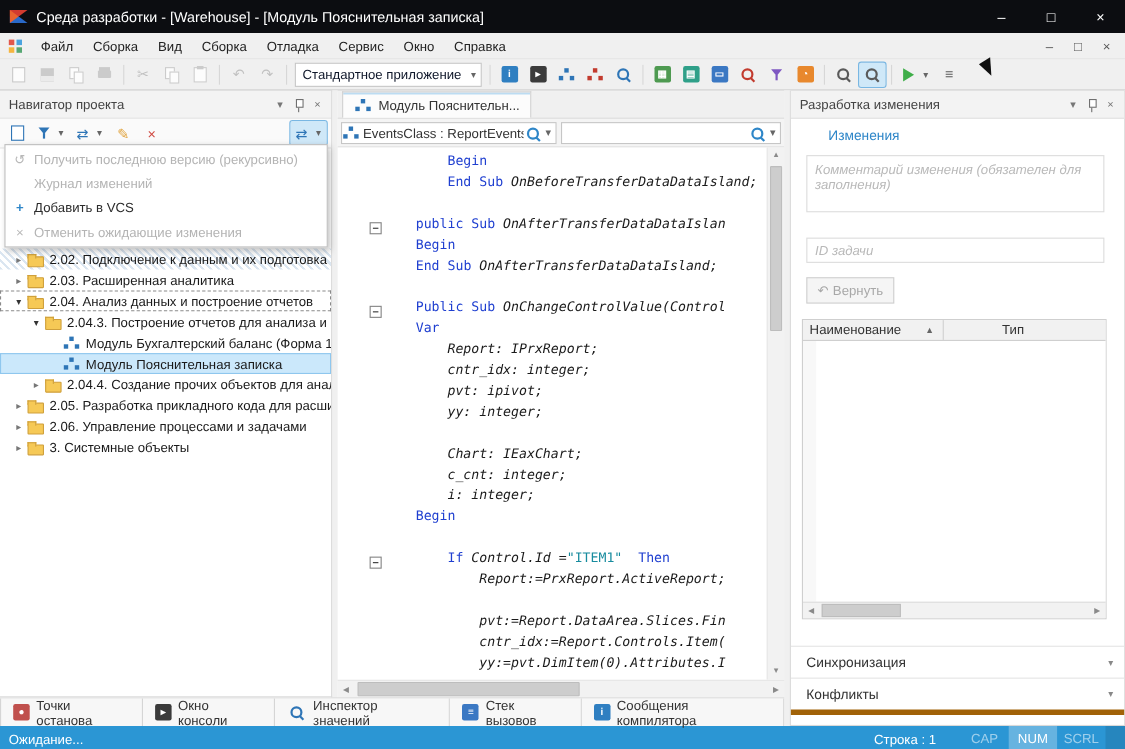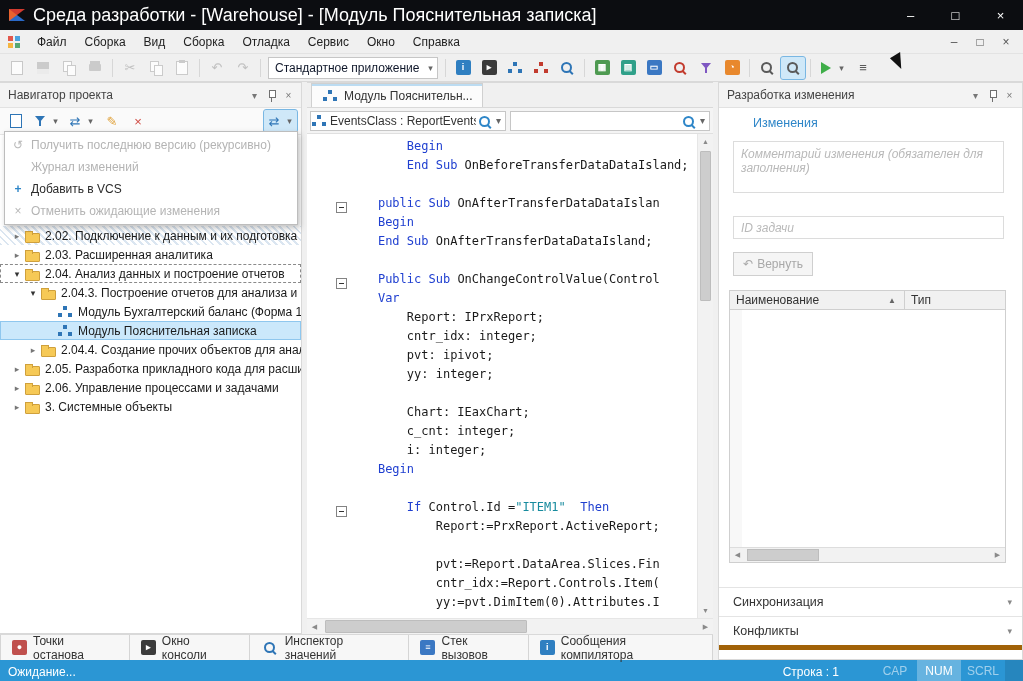--- a/index.html
+++ b/index.html
@@ -5,21 +5,21 @@
   html,body{margin:0;padding:0;}
   body{
     width:1023px;height:681px;position:relative;overflow:hidden;
     font-family:"Liberation Sans",sans-serif;font-size:12px;color:#222;
     background:#f0f0f0;
   }
   
   .titlebar{height:30px;background:#0c0d11;color:#fff;display:flex;align-items:center;}
   .app-logo{width:16px;height:16px;margin:0 8px 0 9px;position:relative;flex:none;}
   .app-logo::before{content:"";position:absolute;left:0;top:2px;border-top:6px solid #d23b2f;border-bottom:6px solid #2a69c8;border-left:8px solid #e8632f;border-right:8px solid transparent;}
-  .titlebar .ttl{font-size:18px;flex:1;white-space:nowrap;overflow:hidden;}
+  .titlebar .ttl{font-size:13px;flex:1;white-space:nowrap;overflow:hidden;}
   .wbtn{width:45px;height:30px;display:flex;align-items:center;justify-content:center;color:#fff;font-size:13px;}
   
   .menubar{height:23px;background:#f0f0f0;display:flex;align-items:center;border-bottom:1px solid #e3e3e3;}
   .mini-logo{width:14px;height:14px;margin:0 7px;position:relative;flex:none;}
   .mini-logo::before{content:"";position:absolute;left:1px;top:1px;width:5px;height:5px;background:#e2574c;
     box-shadow:7px 0 0 #4aa3df,0 7px 0 #f5b53f,7px 7px 0 #57a773;}
   .mitem{padding:0 9px;line-height:22px;color:#222;}
   .menubar .spring{flex:1;}
   .mdi-btn{width:26px;height:22px;display:flex;align-items:center;justify-content:center;color:#555;font-size:12px;}
   
@@ -96,61 +96,61 @@
   .ocombo.fill{flex:1;}
   .ocombo .ov{flex:1;padding-left:3px;color:#333;white-space:nowrap;overflow:hidden;}
   .ocombo input{flex:1;border:none;outline:none;height:16px;font:12px "Liberation Sans",sans-serif;padding-left:5px;background:transparent;}
   .code-zone{flex:1;display:flex;overflow:hidden;}
   .code-area{flex:1;overflow:hidden;padding:3px 0 0 26px;background:#fff;}
   .cl{display:flex;height:19px;align-items:flex-end;}
   .cl .fm{width:16px;flex:none;display:flex;align-items:center;justify-content:center;}
   .foldbox{width:9px;height:9px;border:1px solid #838383;background:#fff;position:relative;}
   .foldbox::after{content:"";position:absolute;left:2px;top:4px;width:5px;height:1px;background:#333;}
   .cl pre{margin:0;font:12px/19px "DejaVu Sans Mono",monospace;white-space:pre;}
-  .p{color:#1a1a1a;}.k{color:#1f3fd0;}.s{color:#178b9e;}
+  .p{color:#1a1a1a;font-style:italic;}.k{color:#1f3fd0;}.s{color:#178b9e;}
   
   .vscroll{width:15px;background:#f2f2f2;border-left:1px solid #e6e6e6;display:flex;flex-direction:column;flex:none;}
   .sbtn{height:15px;width:15px;display:flex;align-items:center;justify-content:center;color:#8a8a8a;font-size:7px;flex:none;}
   .vthumb{margin:2px 2px 0 2px;height:148px;background:#cdcdcd;border:1px solid #bdbdbd;border-radius:1px;}
   .hscroll{height:15px;background:#f2f2f2;border-top:1px solid #e6e6e6;display:flex;align-items:center;flex:none;}
   .hthumb{margin-left:3px;width:200px;height:11px;background:#cdcdcd;border:1px solid #bdbdbd;border-radius:1px;}
   .hscroll .spring{flex:1;}
   
   .pending{width:305px;background:#fff;border:1px solid #d9d9d9;box-sizing:border-box;display:flex;flex-direction:column;}
   .chg-link{margin:8px 0 0 34px;color:#2e86c8;font-size:12.5px;}
   .comment-box{margin:11px 18px 0 14px;height:52px;border:1px solid #dcdcdc;resize:none;outline:none;
     font:12px "Liberation Sans",sans-serif;padding:5px 7px;box-sizing:border-box;}
   .task-input{margin:23px 18px 0 14px;height:23px;border:1px solid #dcdcdc;outline:none;
     font:12px "Liberation Sans",sans-serif;padding:0 7px;box-sizing:border-box;}
   textarea::placeholder,input::placeholder{color:#b9b9b9;font-style:italic;}
   .revert-btn{margin:13px 0 0 14px;width:78px;height:22px;background:#f5f5f5;border:1px solid #cfcfcf;
     display:flex;align-items:center;justify-content:center;gap:4px;color:#a8a8a8;}
   .revert-btn .ric{color:#a8a8a8;font-size:12px;}
   .grid{margin:14px 16px 0 10px;border:1px solid #cfcfcf;display:flex;flex-direction:column;}
-  .ghead{height:18px;background:#f1f1f1;border-bottom:1px solid #cfcfcf;display:flex;font-size:12px;color:#333;}
+  .ghead{height:18px;background:#f1f1f1;border-bottom:1px solid #cfcfcf;display:flex;font-size:12px;color:#333;gap:47px;}
   .gcol{display:flex;align-items:center;padding:0 6px;}
   .gcol.g1{flex:1;border-right:1px solid #cfcfcf;}
   .gcol.g2{width:88px;}
   .sortmark{margin-left:auto;font-size:8px;color:#666;padding-right:2px;}
   .gbody{height:237px;background:#fff;border-left:12px solid #f8f8f8;}
   .ghscroll{height:14px;background:#f2f2f2;border-top:1px solid #ddd;display:flex;align-items:center;}
   .ghthumb{margin-left:2px;width:70px;height:10px;background:#cdcdcd;border:1px solid #bdbdbd;}
   .sect{height:28px;border-top:1px solid #e4e4e4;display:flex;align-items:center;padding:0 10px 0 14px;color:#333;font-size:12.5px;}
   .sect:last-of-type{border-bottom:5px solid #a16207;}
   .sect .spring{flex:1;}
   .sect .chev{color:#888;font-size:9px;}
   .pending .gap{margin-top:24px;}
   
   .bottom-tabs{height:25px;background:#f0f0f0;border-top:1px solid #d9d9d9;display:flex;align-items:stretch;}
   .btab{background:#f7f7f7;border-right:1px solid #d5d5d5;display:flex;align-items:center;gap:6px;padding:0 11px;color:#333;}
   .btab:first-child{border-left:1px solid #d5d5d5;}
   
   .statusbar{height:23px;background:#2b96d4;color:#fff;display:flex;align-items:center;}
   .statusbar .sl{padding-left:8px;flex:1;}
-  .statusbar .lineno{margin-right:34px;}
+  .statusbar .lineno{margin-right:22px;}
   .stoggle{width:44px;text-align:center;line-height:23px;color:rgba(255,255,255,.55);}
   .stoggle.active{background:rgba(255,255,255,.28);color:#fff;}
   .grip{width:18px;height:23px;background:rgba(0,0,0,.10);}
   
   .cursor{position:absolute;left:893px;top:54px;width:0;height:0;z-index:20;
     border-left:4px solid transparent;border-right:8px solid transparent;border-top:15px solid #111;
     transform:rotate(-32deg);}
 </style>
 </head>
 <body>

